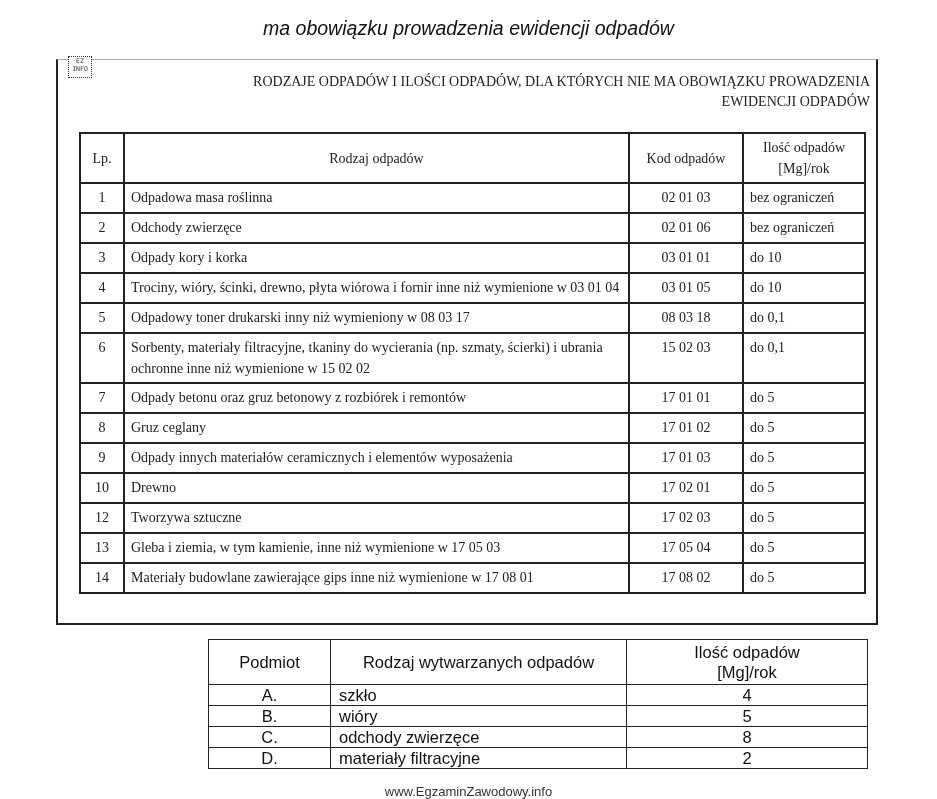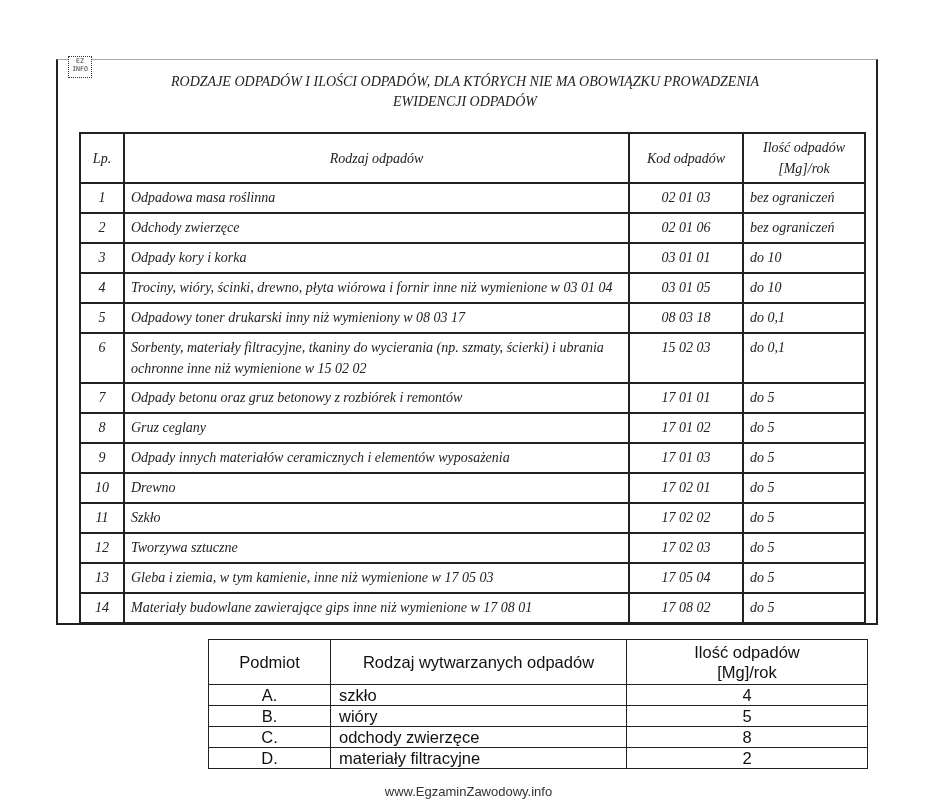--- a/index.html
+++ b/index.html
@@ -12,27 +12,27 @@
     position:absolute; left:56px; top:59px; width:822px; height:566px;
     border-left:2px solid #222; border-right:2px solid #222; border-bottom:2px solid #222;
     border-top:1px solid #aaa; box-sizing:border-box;
   }
   .stamp {
     position:absolute; left:68px; top:56px; width:22px; height:20px;
     border:1px dotted #333; background:#fff;
     font-family:"DejaVu Sans Mono", monospace; font-size:6.5px; line-height:8px; text-align:center; color:#333;
   }
   .reg-heading {
-    position:absolute; left:60px; top:72px; width:810px; text-align:center;
-    font-family:"Liberation Serif", serif; font-size:14px; line-height:20px; color:#222;font-style:italic;
+    position:absolute; left:60px; top:72px; width:810px; text-align:right;
+    font-family:"Liberation Serif", serif; font-size:14px; line-height:20px; color:#222;
   }
   table.reg {
     position:absolute; left:79px; top:132px; width:787px;
     border-collapse:collapse;
-    font-family:"Liberation Serif", serif; font-size:14px; color:#222;font-style:italic;
+    font-family:"Liberation Serif", serif; font-size:14px; color:#222;
   }
   table.reg th, table.reg td { border:2px solid #222; padding:3px 6px; vertical-align:top; line-height:21px; }
   table.reg th { font-weight:normal; vertical-align:middle; text-align:center; height:40px; }
   table.reg td.lp { text-align:center; width:30px; }
   table.reg td.name { text-align:left; }
   table.reg td.code { text-align:center; width:100px; }
   table.reg td.qty { width:108px; }
   table.reg tr.r td { height:22px; }
   table.ans {
     position:absolute; left:160px; top:639px; width:660px;
@@ -46,20 +46,21 @@
   table.ans td.amt { text-align:center; width:224px; }
   .footer {
     position:absolute; left:0; top:784px; width:937px; text-align:center;
     font-family:"Liberation Sans", sans-serif; font-size:13px; color:#333;
   }
 </style>
 </head>
 <body>
 
 <div class="title">
+  <div>ma obowiązku prowadzenia ewidencji odpadów</div>
 </div>
 
 <div class="frame"></div>
 
 <div class="stamp">
   <div>EZ</div>
   <div>INFO</div>
 </div>
 
 <div class="reg-heading">
@@ -134,26 +135,20 @@
       <td class="code">17 01 03</td>
       <td class="qty">do 5</td>
     </tr>
     <tr class="r">
       <td class="lp">10</td>
       <td class="name">Drewno</td>
       <td class="code">17 02 01</td>
       <td class="qty">do 5</td>
     </tr>
     <tr class="r">
-      <td class="lp">11</td>
-      <td class="name">Szkło</td>
-      <td class="code">17 02 02</td>
-      <td class="qty">do 5</td>
-    </tr>
-    <tr class="r">
       <td class="lp">12</td>
       <td class="name">Tworzywa sztuczne</td>
       <td class="code">17 02 03</td>
       <td class="qty">do 5</td>
     </tr>
     <tr class="r">
       <td class="lp">13</td>
       <td class="name">Gleba i ziemia, w tym kamienie, inne niż wymienione w 17 05 03</td>
       <td class="code">17 05 04</td>
       <td class="qty">do 5</td>

